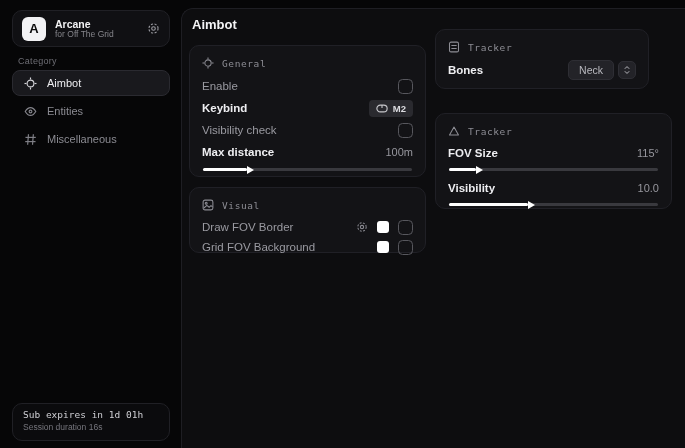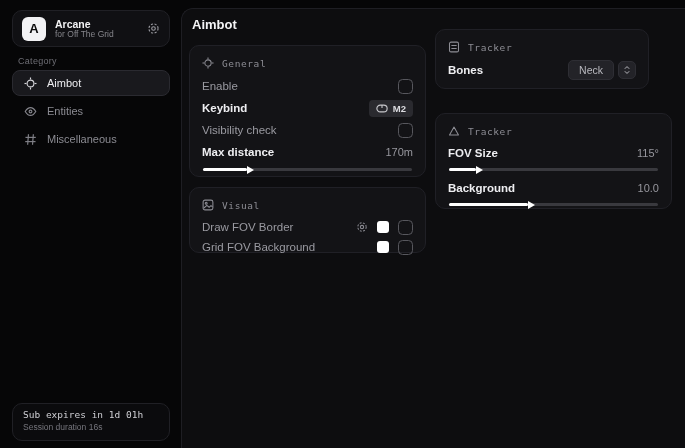--- a/index.html
+++ b/index.html
@@ -211,21 +211,21 @@
         </span>
         <span>M2</span>
       </span>
     </div>
     <div class="row">
       <span class="lbl-dim">Visibility check</span>
       <span class="checkbox"></span>
     </div>
     <div class="row">
       <span class="lbl-strong">Max distance</span>
-      <span class="val">170m</span>
+      <span class="val">100m</span>
     </div>
     <div class="slider">
       <div class="slider-fill" style="width: 21%;">
         <span class="slider-thumb"></span>
       </div>
     </div>
   </div>
 
   <div class="card card-visual">
     <div class="card-header">
@@ -297,21 +297,21 @@
     <div class="row tight">
       <span class="lbl-strong">FOV Size</span>
       <span class="val">115°</span>
     </div>
     <div class="slider">
       <div class="slider-fill" style="width: 13%;">
         <span class="slider-thumb"></span>
       </div>
     </div>
     <div class="row tight" style="margin-top:6px;">
-      <span class="lbl-strong">Background</span>
+      <span class="lbl-strong">Visibility</span>
       <span class="val">10.0</span>
     </div>
     <div class="slider">
       <div class="slider-fill" style="width: 38%;">
         <span class="slider-thumb"></span>
       </div>
     </div>
   </div>
 </div>
 

